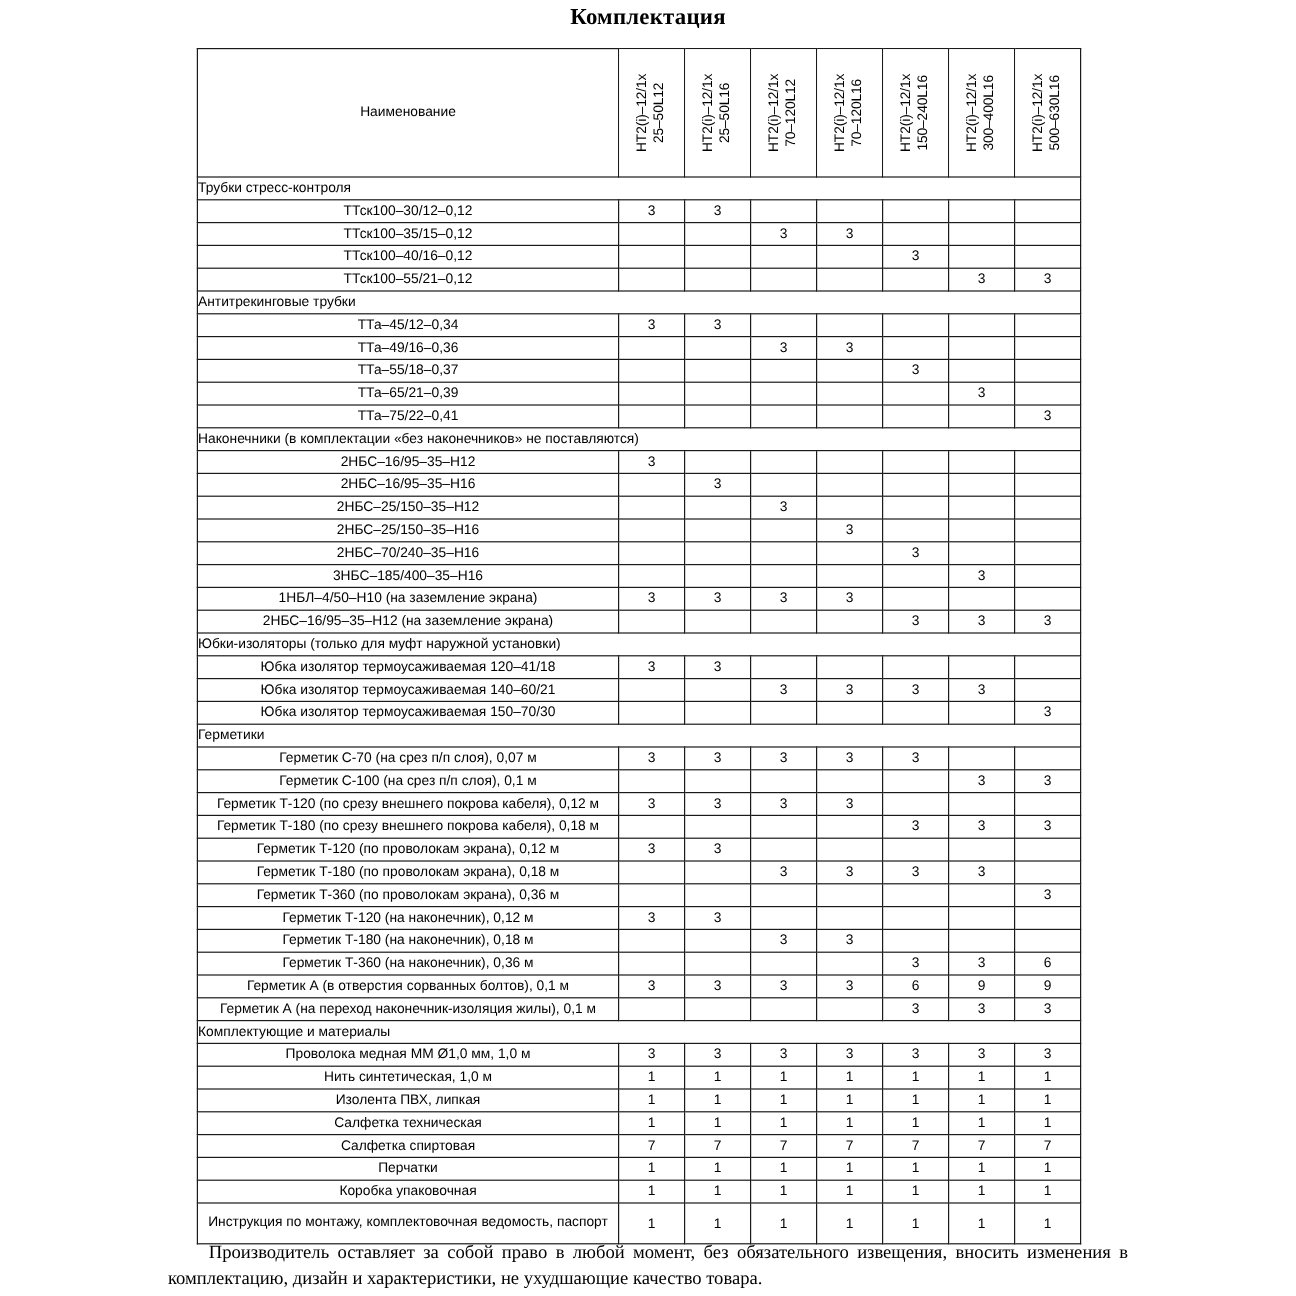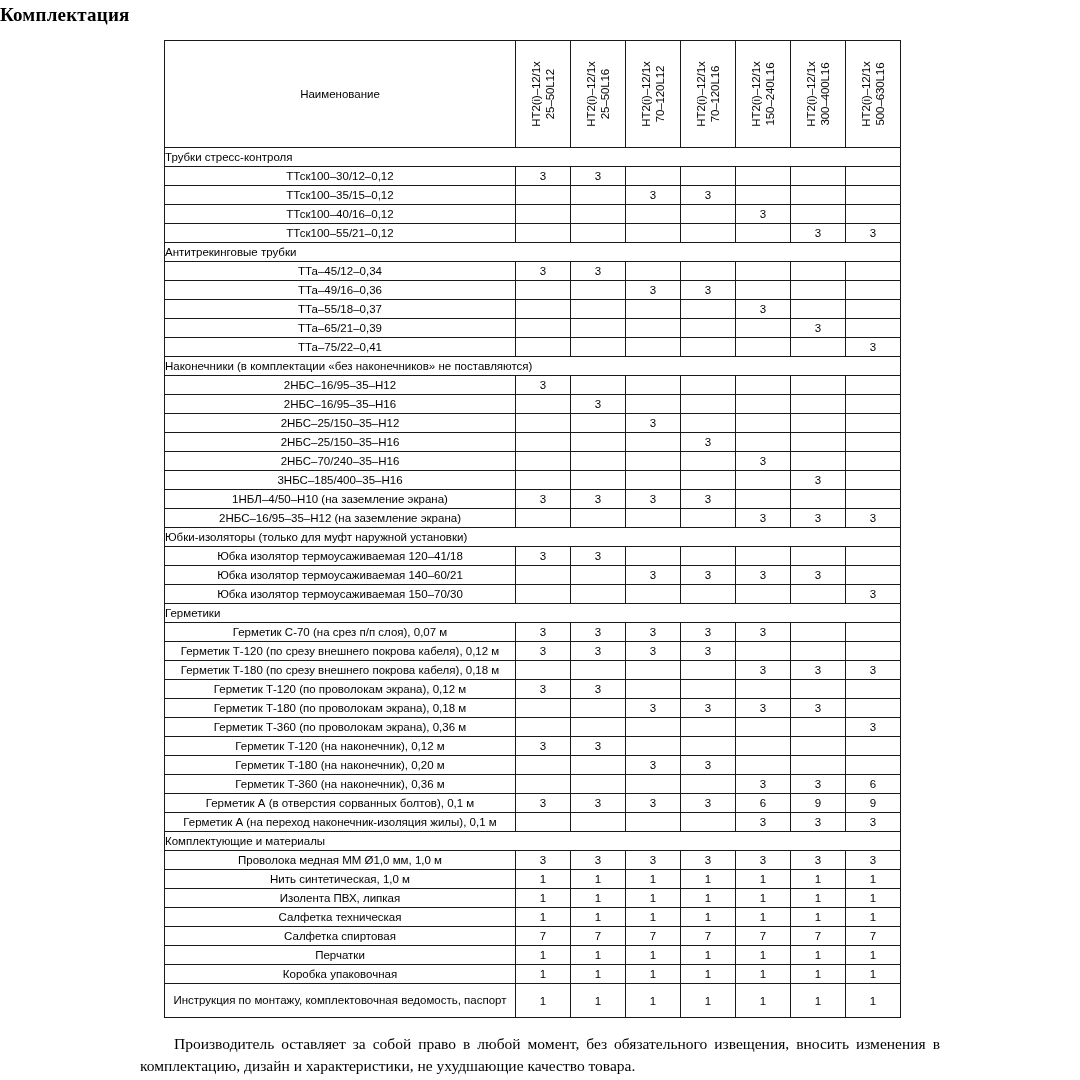--- a/index.html
+++ b/index.html
@@ -15,21 +15,21 @@
     position: relative;
     width: 1080px;
     height: 1080px;
     background: #fff;
   }
   #doc-title {
     position: absolute;
     top: 4px;
     left: 0;
     width: 1080px;
-    text-align: left;
+    text-align: center;
     font-family: "Liberation Serif", serif;
     font-weight: bold;
     font-size: 19px;
     letter-spacing: 0.2px;
   }
   #kit-table {
     position: absolute;
     left: 164px;
     top: 40px;
     width: 736px;
@@ -409,20 +409,30 @@
           <td class="nm">Герметик С-70 (на срез п/п слоя), 0,07 м</td>
           <td class="val">3</td>
           <td class="val">3</td>
           <td class="val">3</td>
           <td class="val">3</td>
           <td class="val">3</td>
           <td class="val"></td>
           <td class="val"></td>
         </tr>
         <tr>
+          <td class="nm">Герметик С-100 (на срез п/п слоя), 0,1 м</td>
+          <td class="val"></td>
+          <td class="val"></td>
+          <td class="val"></td>
+          <td class="val"></td>
+          <td class="val"></td>
+          <td class="val">3</td>
+          <td class="val">3</td>
+        </tr>
+        <tr>
           <td class="nm">Герметик Т-120 (по срезу внешнего покрова кабеля), 0,12 м</td>
           <td class="val">3</td>
           <td class="val">3</td>
           <td class="val">3</td>
           <td class="val">3</td>
           <td class="val"></td>
           <td class="val"></td>
           <td class="val"></td>
         </tr>
         <tr>
@@ -469,21 +479,21 @@
           <td class="nm">Герметик Т-120 (на наконечник), 0,12 м</td>
           <td class="val">3</td>
           <td class="val">3</td>
           <td class="val"></td>
           <td class="val"></td>
           <td class="val"></td>
           <td class="val"></td>
           <td class="val"></td>
         </tr>
         <tr>
-          <td class="nm">Герметик Т-180 (на наконечник), 0,20 м</td>
+          <td class="nm">Герметик Т-180 (на наконечник), 0,18 м</td>
           <td class="val"></td>
           <td class="val"></td>
           <td class="val">3</td>
           <td class="val">3</td>
           <td class="val"></td>
           <td class="val"></td>
           <td class="val"></td>
         </tr>
         <tr>
           <td class="nm">Герметик Т-360 (на наконечник), 0,36 м</td>

